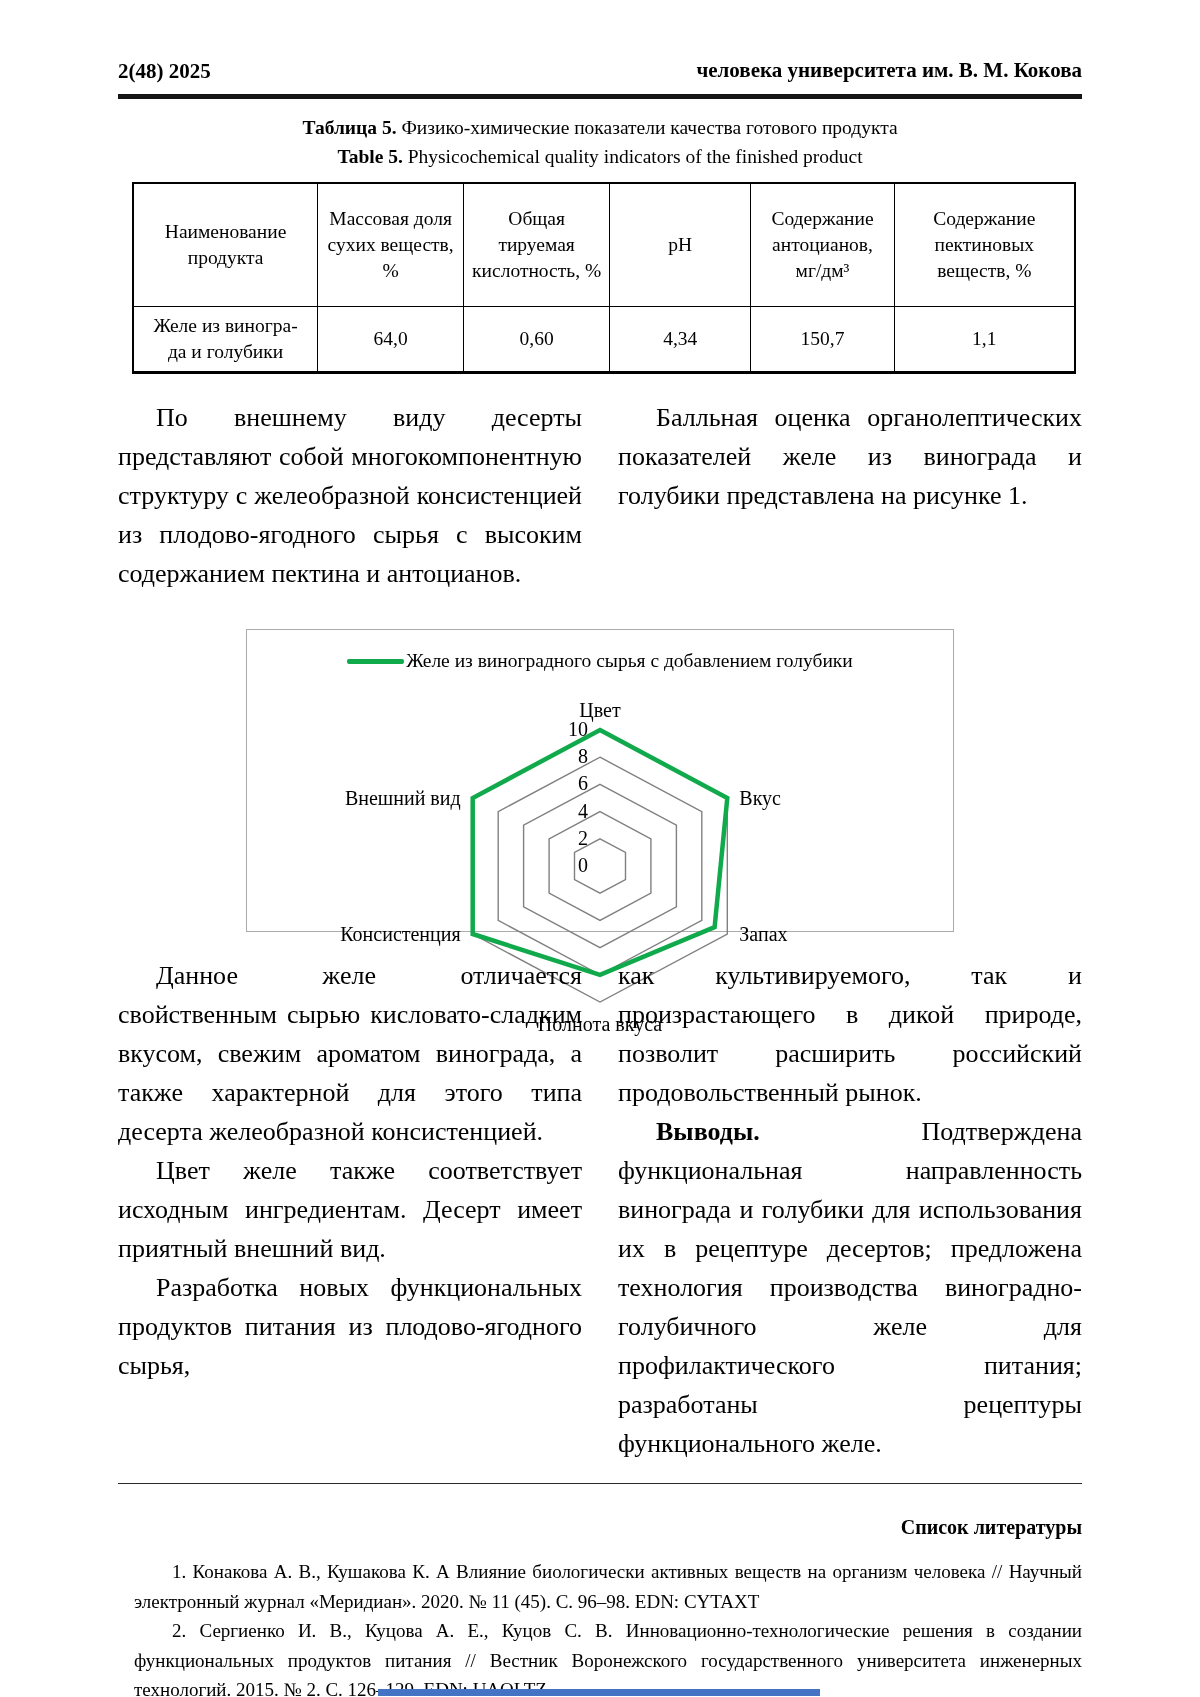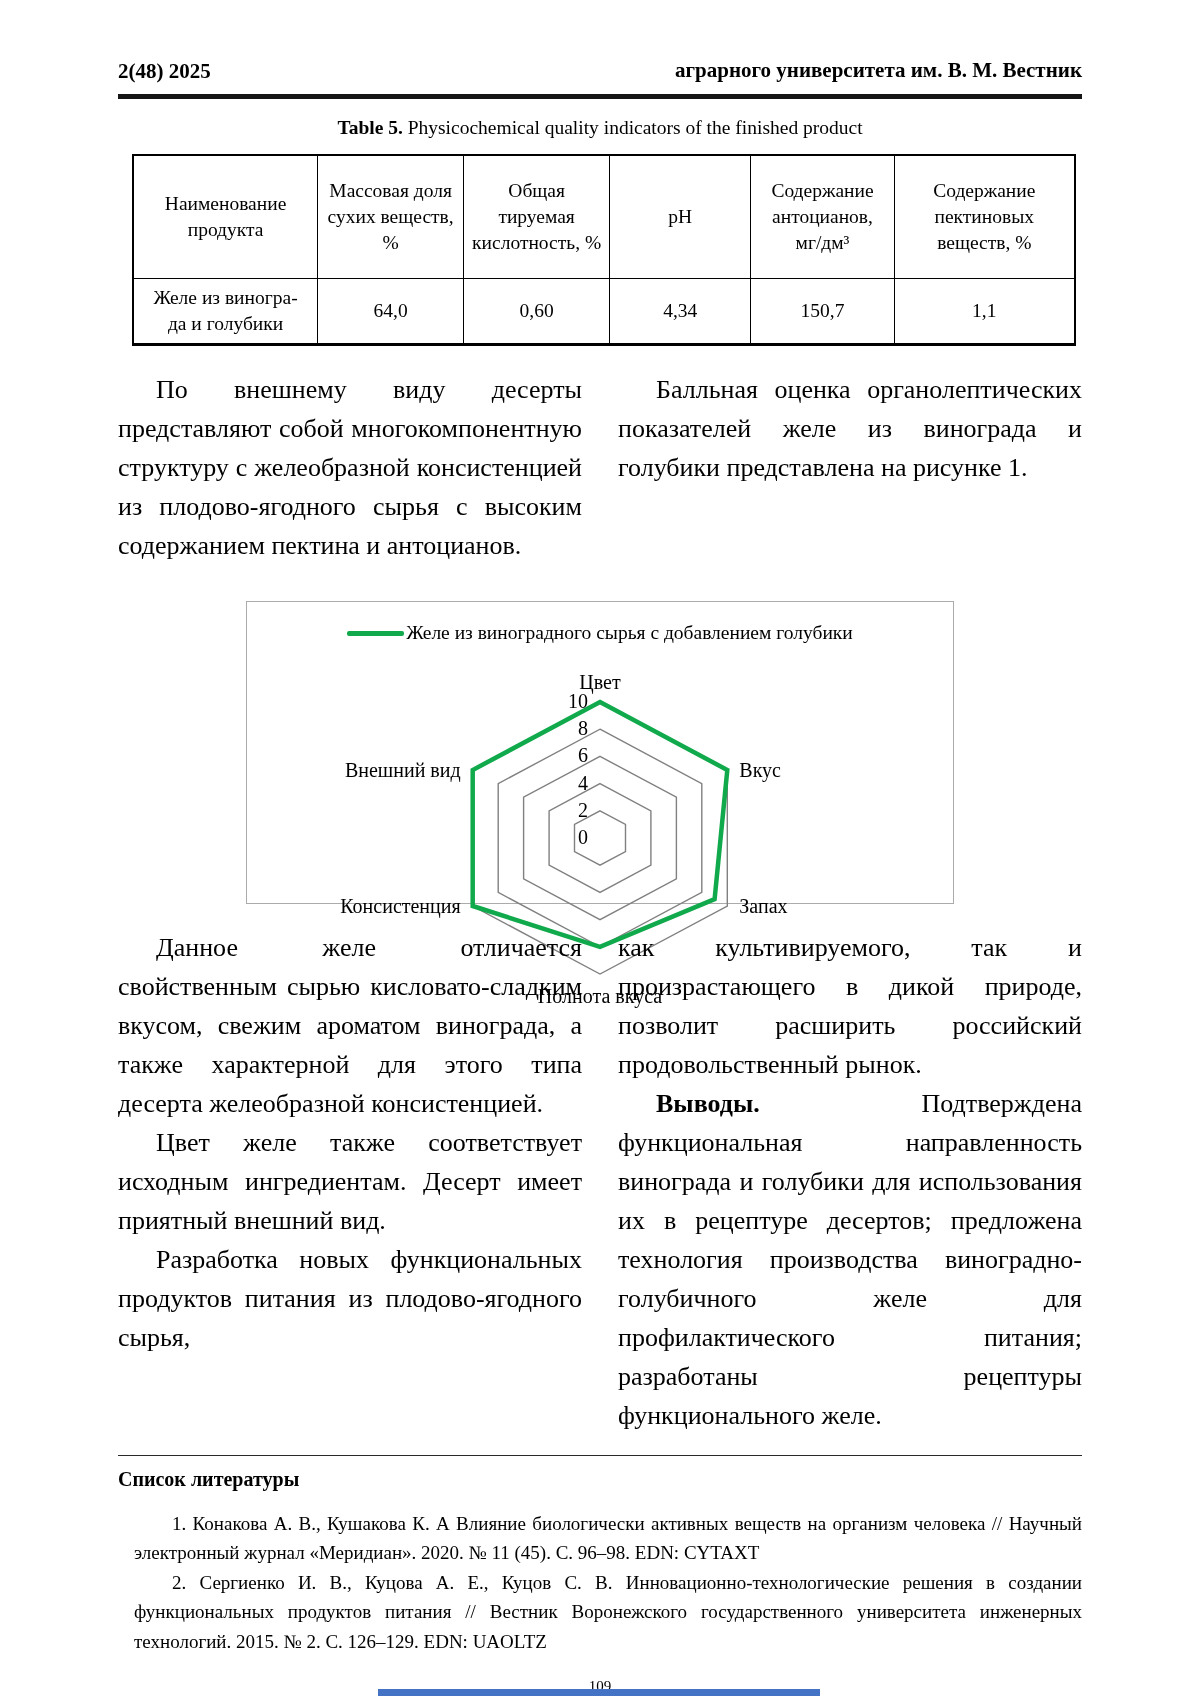--- a/index.html
+++ b/index.html
@@ -38,41 +38,42 @@
   .legend { display:flex; justify-content:center; align-items:center; font-size:19.5px; }
   .legend-line { display:inline-block; width:57px; height:5px; border-radius:2px; margin-right:2px; }
   svg.radar { display:block; margin:2px auto 0 auto; }
   svg.radar text { font-family:"Liberation Serif","DejaVu Serif",serif; fill:#000; }
   svg.radar text.tick { font-size:20px; }
   svg.radar text.axis { font-size:20px; }
   
   .fig-caption { margin-top:14px; text-align:center; font-size:19.5px; line-height:1.45; }
   
   .thin-rule { margin-top:20px; border-top:1.5px solid #2a2a2a; }
-  .refs-heading { margin-top:12px; text-align:left; font-weight:bold; font-size:20px; }
+  .refs-heading { margin-top:32px; text-align:right; font-weight:bold; font-size:20px; }
   .refs { margin-top:18px;margin-left:16px; }
   .refs p { font-size:19px; line-height:1.55; text-align:justify; text-indent:38px; }
   .pagenum { margin-top:22px; text-align:center; font-size:15px; }
   .bottom-bar { position:absolute; bottom:1px; left:378px; width:442px; height:7px; }
   b { font-weight:bold; }
 </style>
 </head>
 <body>
 
 <div class="page">
 
   <div class="hdr">
     <div class="hdr-issue">2(48) 2025</div>
     <div class="hdr-journal">
-      <div>аграрного университета им. В. М. Вестник</div>
+      <div>человека университета им. В. М. Кокова</div>
     </div>
   </div>
   <div class="hdr-rule"></div>
 
   <div class="tbl-caption">
+    <div><b>Таблица 5.</b><span> Физико-химические показатели качества готового продукта</span></div>
     <div><b>Table 5.</b><span> Physicochemical quality indicators of the finished product</span></div>
   </div>
 
   <table class="t5">
     <colgroup>
       <col style="width:19.6%">
         <col style="width:15.5%">
         <col style="width:15.5%">
       <col style="width:15%">
         <col style="width:15.2%">

